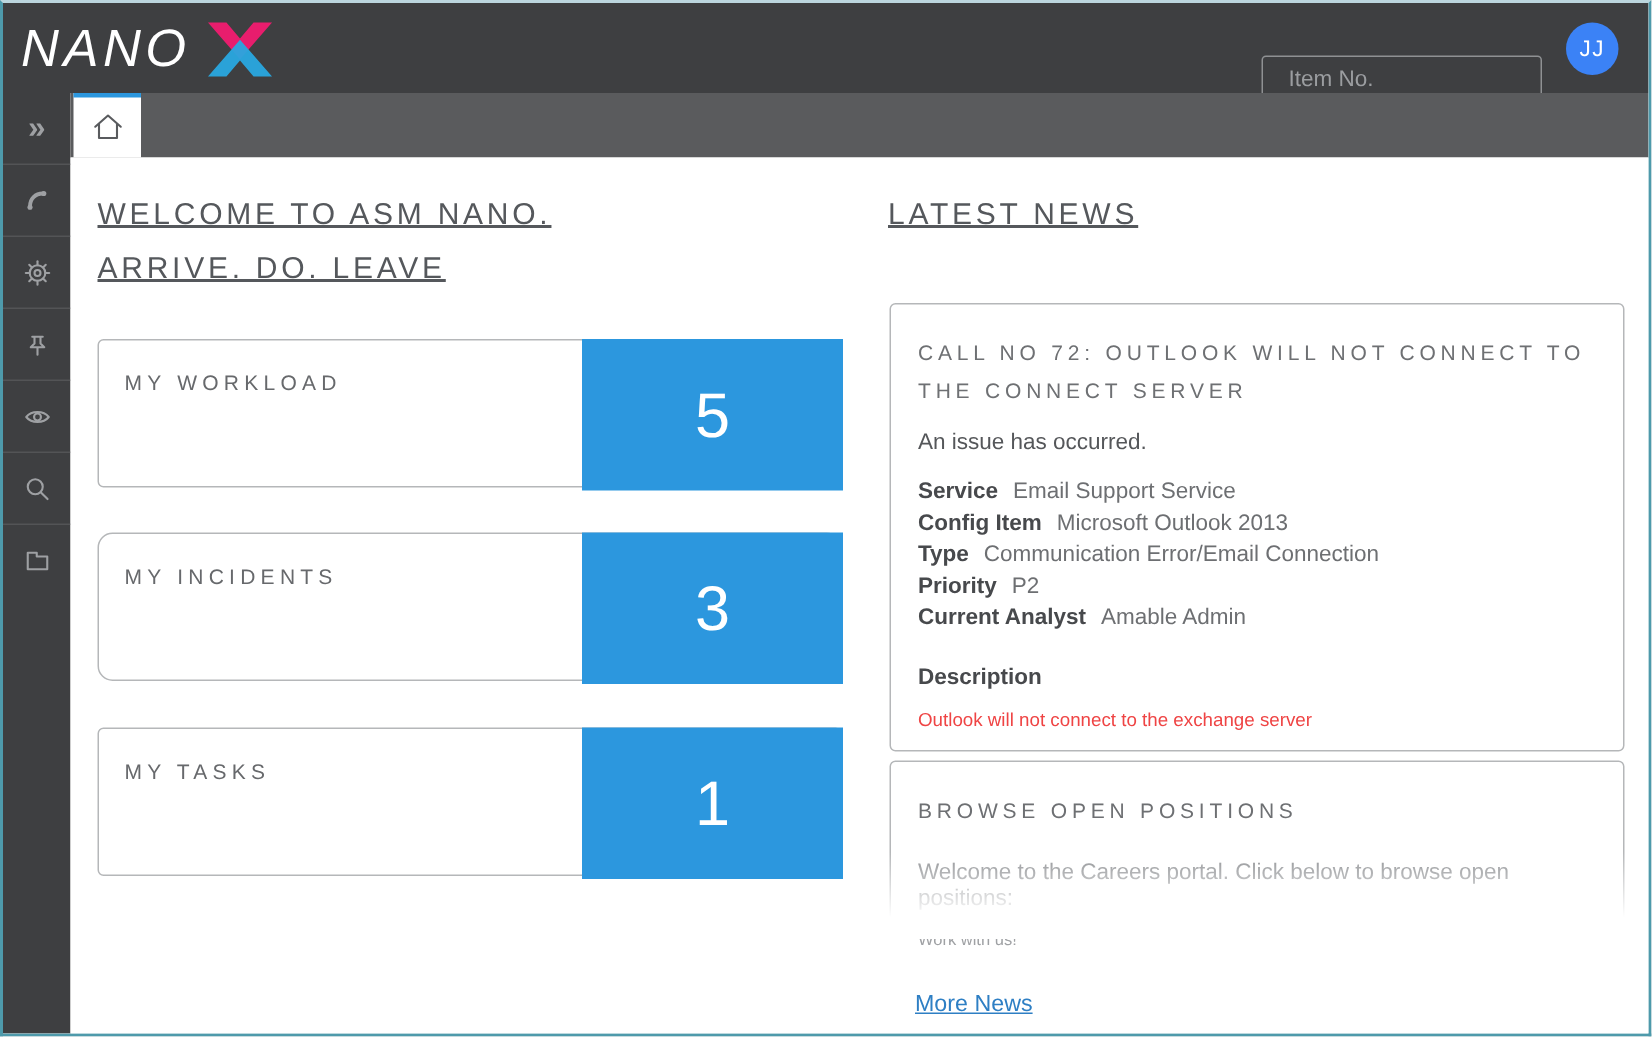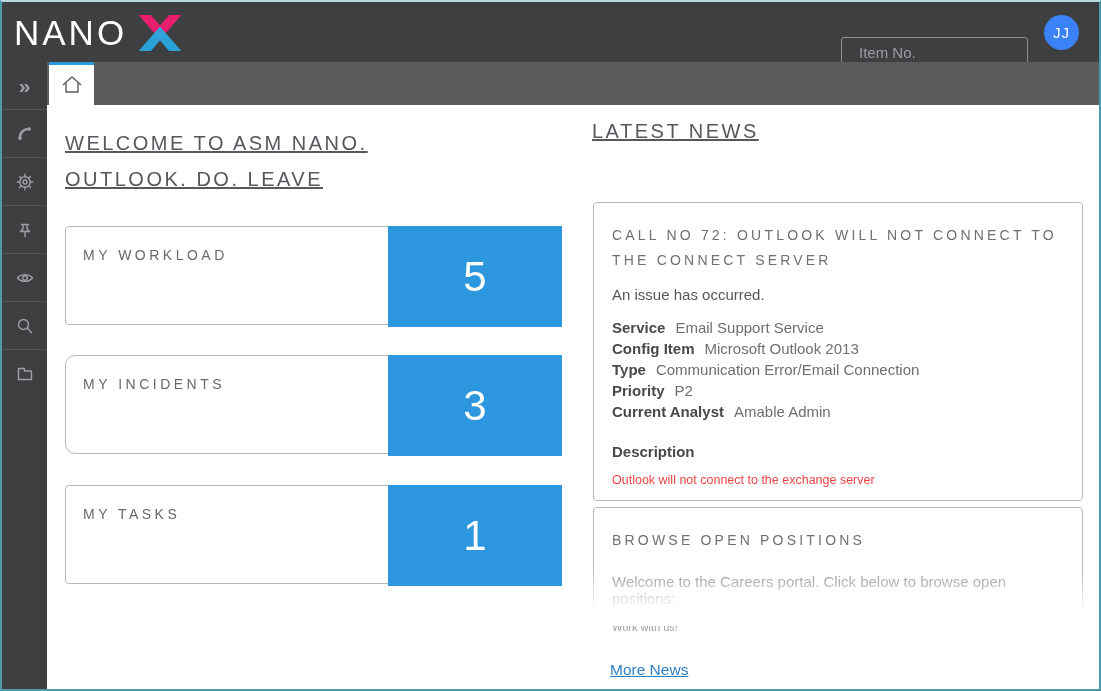--- a/index.html
+++ b/index.html
@@ -5,21 +5,21 @@
   * { margin:0; padding:0; box-sizing:border-box; }
   html,body { background:#e8e8e8; }
   body { font-family:"Liberation Sans","DejaVu Sans",sans-serif; }
   .page {
     position:relative; width:1101px; height:691px; background:#fff; overflow:hidden;
     border-left:2px solid #4e9aab; border-right:2px solid #4e9aab;
     border-top:2px solid #bcd6de; border-bottom:2px solid #4e9aab;
   }
   
   .topbar { position:absolute; top:0; left:0; width:100%; height:60px; background:#3e3f41; display:flex; align-items:center; }
-  .logo-wrap { display:flex; align-items:center; margin-left:12px; }
+  .logo-wrap { display:flex; align-items:center; margin-left:12px;font-style:italic; }
   .logo-text { color:#fff; font-size:35px; font-weight:300; letter-spacing:3px; line-height:1; }
   .logo-x { margin-left:10px; margin-top:2px; }
   .topbar-spacer { flex:1; }
   .searchbox { display:flex; align-items:center; width:187px; height:31px; border:1px solid #8f9193; border-radius:3px; padding:0 9px; margin-right:16px; background:transparent;margin-top:40px; }
   .searchbox input { flex:1; background:transparent; border:none; outline:none; color:#ddd; font-size:15px; margin-left:8px; font-family:inherit; }
   .searchbox input::placeholder { color:#9b9da0; }
   .avatar { width:35px; height:35px; border-radius:50%; background:#3b82f6; color:#fff; font-size:15px; letter-spacing:1px; display:flex; align-items:center; justify-content:center; margin-right:20px; }
   
   .sidebar { position:absolute; top:60px; left:0; bottom:0; width:45px; background:#3e3f41; }
   .side-item { width:45px; height:48px; display:flex; align-items:center; justify-content:center; border-bottom:1px solid #535456; cursor:pointer; }
@@ -27,21 +27,21 @@
   .chevrons { color:#9ea0a3; font-size:21px; font-weight:bold; line-height:1; }
   .side-item svg { stroke:#9ea0a3; fill:none; stroke-width:1.4; stroke-linecap:round; stroke-linejoin:round; }
   
   .tabstrip { position:absolute; top:60px; left:45px; right:0; height:43px; background:#5a5b5d; }
   .hometab { position:absolute; top:0; left:2px; width:45px; height:43px; background:#fff; border-top:3px solid #2c97de; display:flex; align-items:center; justify-content:center; cursor:pointer; }
   .hometab svg { stroke:#595b5e; fill:none; stroke-width:1.4; stroke-linejoin:round; stroke-linecap:round; }
   
   .content { position:absolute; top:103px; left:45px; right:0; bottom:0; background:#fff; }
   .big-heading { font-size:20px; font-weight:400; letter-spacing:2.5px; color:#55585c; line-height:36px;text-decoration:underline; }
   .welcome { position:absolute; left:18px; top:20px; width:515px; }
-  .news-heading { position:absolute; left:545px; top:8px; }
+  .news-heading { position:absolute; left:545px; top:20px; }
   
   .metric-card { position:absolute; left:18px; width:496px; height:99px; border:1px solid #b5b7b9; border-radius:4px; background:#fff; cursor:pointer; }
   .metric-label { position:absolute; left:17px; top:20px; font-size:14px; letter-spacing:3.5px; color:#67696c; }
   .metric-value-box { position:absolute; top:-1px; bottom:-3px; right:-2px; width:174px; background:#2c97de; display:flex; align-items:center; justify-content:center; }
   .metric-value { color:#fff; font-size:42px; font-weight:400; }
   
   .news-card { position:absolute; left:546px; width:490px; border:1px solid #b5b7b9; border-radius:4px; background:#fff; padding:20px 18px; }
   .news-card-1 { top:97px; height:299px; }
   .news-card-2 { top:402px; height:118px; overflow:visible; }
   .news-title { font-size:14px; letter-spacing:3.2px; color:#6e7073; line-height:25px; }
@@ -138,21 +138,21 @@
         <path d="M3.5 11.5 L12 4 L20.5 11.5"></path>
         <path d="M6 9.8 V19 H18 V9.8"></path>
       </svg>
     </div>
   </div>
 
   <div class="content">
 
     <div class="welcome big-heading">
       <div>WELCOME TO ASM NANO.</div>
-      <div>OUTLOOK. DO. LEAVE</div>
+      <div>ARRIVE. DO. LEAVE</div>
     </div>
 
     <div class="news-heading big-heading">LATEST NEWS</div>
 
     <div class="metric-card" style="top:121px;">
       <div class="metric-label">MY WORKLOAD</div>
       <div class="metric-value-box">
         <span class="metric-value">5</span>
       </div>
     </div>

